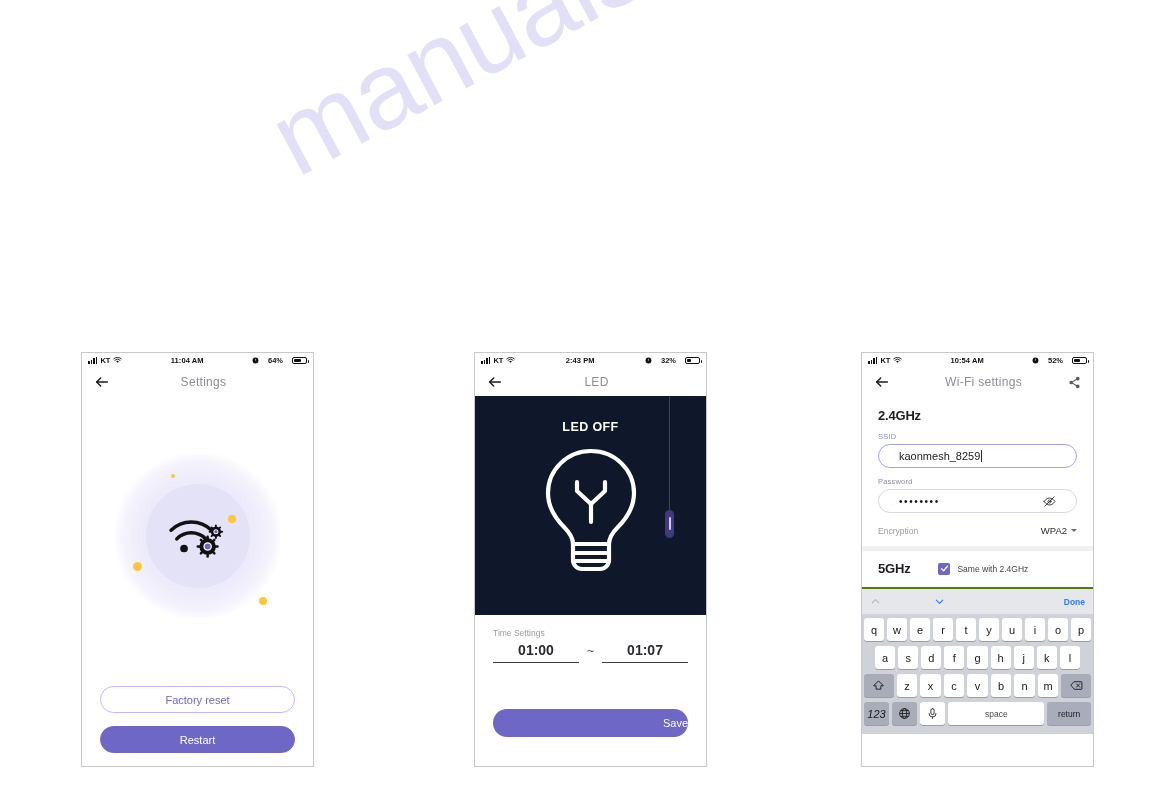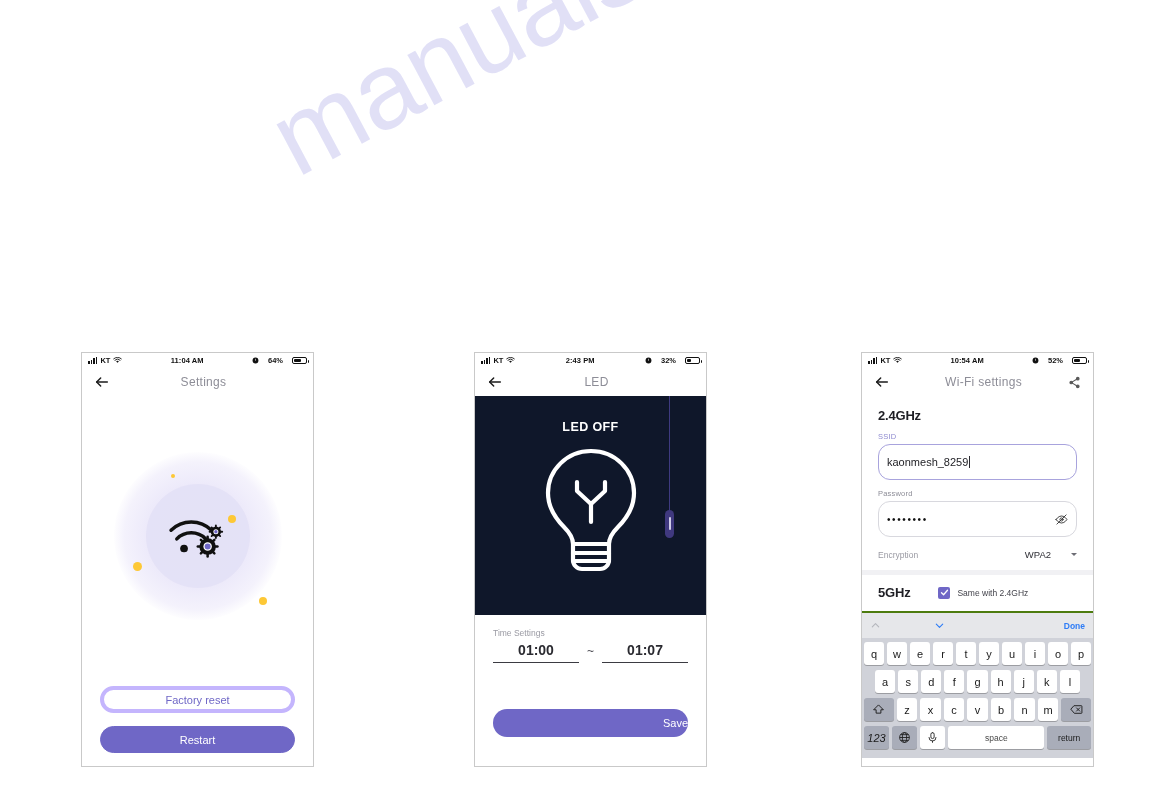--- a/index.html
+++ b/index.html
@@ -66,21 +66,21 @@
     position:absolute;left:50%;top:140px;transform:translate(-50%,-50%);
     width:104px;height:104px;border-radius:50%;background:#e3e0f6;opacity:.85;
   }
   .dot{position:absolute;border-radius:50%;background:#fdc836;}
   .wifi-gear{position:absolute;left:50%;top:140px;transform:translate(-50%,-50%);width:62px;height:52px;}
   .btn{
     position:absolute;left:18px;right:18px;height:27px;border-radius:14px;
     display:flex;align-items:center;justify-content:center;
     font-size:11px;box-sizing:border-box;cursor:pointer;
   }
-  .btn-outline{border:4px solid #c4b5fd;color:#6f67c6;background:#fff;}
+  .btn-outline{border:1px solid #c4b5fd;color:#6f67c6;background:#fff;}
   .btn-solid{background:#6f67c6;color:#fff;border:1px solid #6f67c6;}
 
   
   .led-hero{
     position:relative;height:219px;background:#0f172a;overflow:hidden;
   }
   .led-label{
     position:absolute;top:24px;left:0;right:0;text-align:center;
     color:#fff;font-size:12.5px;font-weight:bold;letter-spacing:.4px;
   }
@@ -108,31 +108,31 @@
     font-size:11px;cursor:pointer;
   }
 
   
   .wifi-body{background:#fff;}
   .sec{padding:0 16px 0 16px;}
   .band{font-size:13px;color:#1e1e24;font-weight:bold;padding:12px 0 9px 0;letter-spacing:-.2px;}
   .flabel{font-size:7.5px;color:#8d8d97;padding-bottom:3px;letter-spacing:.2px;}
   .flabel.accent{color:#8f8bd0;}
   .finput{
-    height:36px;border:1px solid #d8d8de;border-radius:12px;background:#fff;
-    display:flex;align-items:center;padding:0 8px;box-sizing:border-box;
+    height:24px;border:1px solid #d8d8de;border-radius:12px;background:#fff;
+    display:flex;align-items:center;padding:0 20px;box-sizing:border-box;
     font-size:11px;color:#1d1d22;margin-bottom:9px;
   }
   .finput.focused{border-color:#a8a3dd;}
   .caret{display:inline-block;width:1px;height:12px;background:#2a2a30;margin-left:1px;}
   .pw-dots{letter-spacing:1.6px;font-size:10px;color:#111;}
   .eye{margin-left:auto;width:13px;height:13px;color:#333;cursor:pointer;}
   .enc-row{display:flex;align-items:center;padding:3px 0 10px 0;}
   .enc-label{font-size:8.5px;color:#9a9aa3;}
-  .enc-val{margin-left:auto;font-size:9.5px;color:#2f2f36;display:flex;align-items:center;gap:20px;cursor:pointer;}
+  .enc-val{margin-left:auto;font-size:9.5px;color:#2f2f36;display:flex;align-items:center;gap:4px;cursor:pointer;}
   .caret-down{width:0;height:0;border-left:3.5px solid transparent;border-right:3.5px solid transparent;border-top:3.5px solid #6d6d75;}
   .divider{height:5px;background:#f1f1f4;}
   .band-row{display:flex;align-items:center;padding:10px 0 11px 0;}
   .chk{
     width:12px;height:12px;border-radius:2px;background:#6f67c6;
     display:flex;align-items:center;justify-content:center;margin-left:28px;cursor:pointer;
   }
   .chk svg{width:9px;height:9px;color:#fff;}
   .chk-label{font-size:8.5px;color:#43434b;margin-left:7px;}
 

